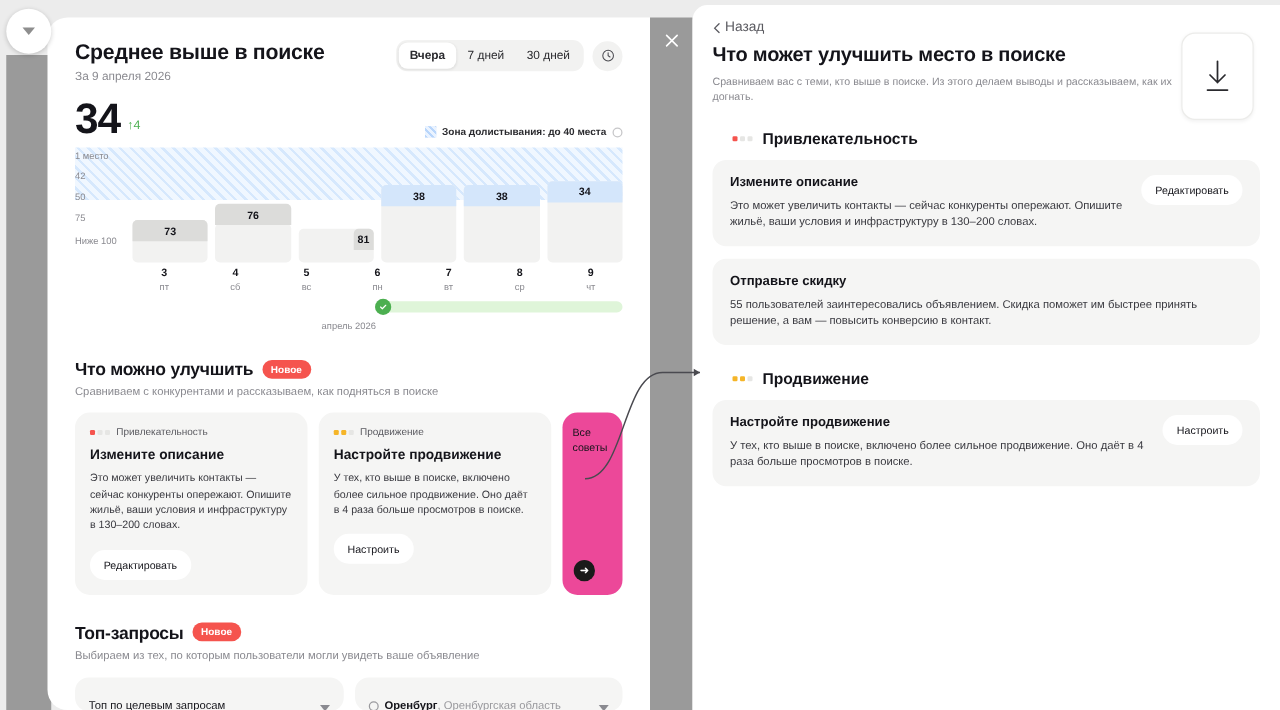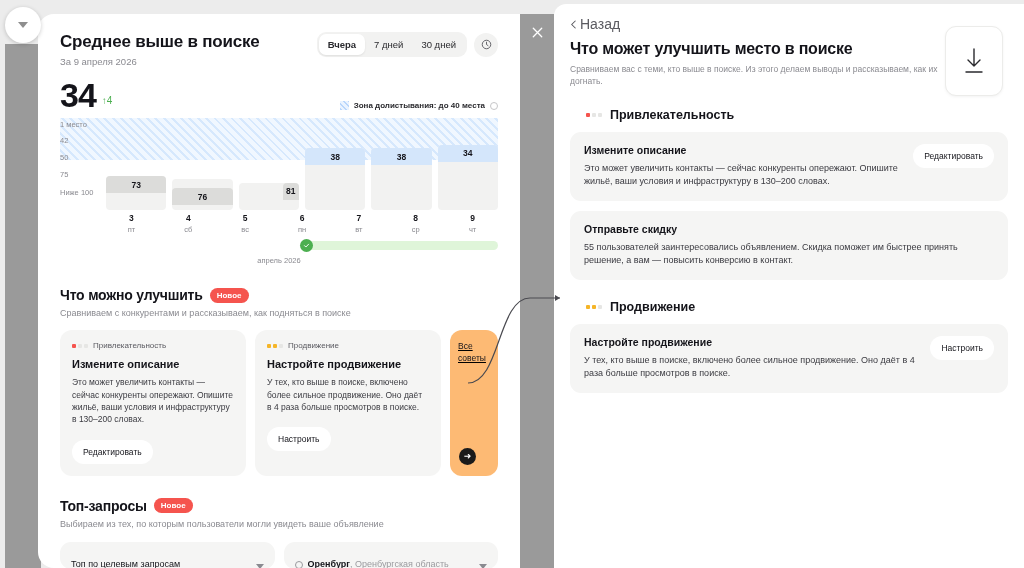--- a/index.html
+++ b/index.html
@@ -119,22 +119,22 @@
   .tip-card.b { width: 186px; }
   .tag { display: flex; align-items: center; gap: 5px; font-size: 8px; color: #5a5a60; }
   .dotbar { display: inline-flex; gap: 2px; align-items: center; }
   .dotbar i { display: block; width: 4px; height: 4px; border-radius: 1px; }
   .tip-title { font-size: 11px; font-weight: bold; color: #14141a; margin-top: 8px; }
   .tip-text { font-size: 8.5px; line-height: 1.45; color: #3a3a40; margin-top: 6px; }
   .pill-btn { display: inline-block; background: #fff; border-radius: 14px;
     font-size: 8.5px; color: #14141a; padding: 7px 11px; margin-top: 14px;
     border: none; font-family: inherit; cursor: pointer; }
 
-  .all-card { width: 48px; background: #fdba74; border-radius: 12px;
-    padding: 11px 8px; position: relative; text-decoration: underline; }
+  .all-card { width: 48px; background: #ec4899; border-radius: 12px;
+    padding: 11px 8px; position: relative; }
   .all-card .lbl { font-size: 8.5px; color: #14141a; line-height: 1.35; }
   .arrow-dot { position: absolute; left: 9px; bottom: 11px; width: 17px; height: 17px;
     border-radius: 50%; background: #1a1a1a; display: flex; align-items: center;
     justify-content: center; color: #fff; font-size: 9px; }
 
   
   .selects { display: flex; gap: 9px; margin-top: 13px; }
   .sel { flex: 1; background: #f5f5f4; border-radius: 11px; height: 27px;
     display: flex; align-items: flex-end; padding: 0 11px; gap: 5px; cursor: pointer; }
   .sel-txt { font-size: 9px; color: #14141a; flex: 1; white-space: nowrap; overflow: hidden; }
@@ -145,21 +145,21 @@
 
   
   .gray-strip { position: absolute; left: 520px; top: 14px; width: 34px; height: 554px;
     background: #9a9a9a; }
   .close-x { position: absolute; left: 527px; top: 22px; width: 20px; height: 20px;
     display: flex; align-items: center; justify-content: center; cursor: pointer; }
 
   
   .right-panel { position: absolute; left: 554px; top: 4px; width: 470px; height: 564px;
     background: #ffffff; border-radius: 12px 0 0 0; padding: 12px 16px; }
-  .back { display: flex; align-items: center; gap: 3px; font-size: 14px; color: #5a5a60;
+  .back { display: flex; align-items: center; gap: 3px; font-size: 11px; color: #5a5a60;
     cursor: pointer; }
   .rh1 { font-size: 16px; font-weight: bold; color: #14141a; margin-top: 8px; letter-spacing: -.2px; }
   .rsub { font-size: 8.5px; color: #8a8a90; margin-top: 6px; line-height: 1.4; }
   .dl-btn { position: absolute; right: 21px; top: 22px; width: 58px; height: 70px;
     background: #fff; border: 1px solid #ececea; border-radius: 11px;
     display: flex; align-items: center; justify-content: center; cursor: pointer;
     box-shadow: 0 1px 3px rgba(0,0,0,.05); }
 
   .rgroup { margin-top: 20px; }
   .rgroup-h { display: flex; align-items: center; gap: 8px; padding-left: 16px; }
@@ -229,21 +229,21 @@
           <div class="ylab" style="top:52px">75</div>
           <div class="ylab" style="top:70px">Ниже 100</div>
         </div>
         <div class="bars" id="bars">
             <div class="bcol">
               <div class="bar-body" style="top: 58.1818px;"></div>
               <div class="bar-cap cap-gray" style="top: 58.1818px;">73</div>
             </div>
             <div class="bcol">
               <div class="bar-body" style="top: 60.6061px;"></div>
-              <div class="bar-cap cap-gray" style="top: 70px;">76</div>
+              <div class="bar-cap cap-gray" style="top: 45px;">76</div>
             </div>
             <div class="bcol">
               <div class="bar-body" style="top: 64.6465px;"></div>
               <div class="bar-cap cap-gray" style="top: 64.6465px; margin-left: 44px;">81</div>
             </div>
             <div class="bcol">
               <div class="bar-body" style="top: 29.899px;"></div>
               <div class="bar-cap cap-blue" style="top: 29.899px;">38</div>
             </div>
             <div class="bcol">

